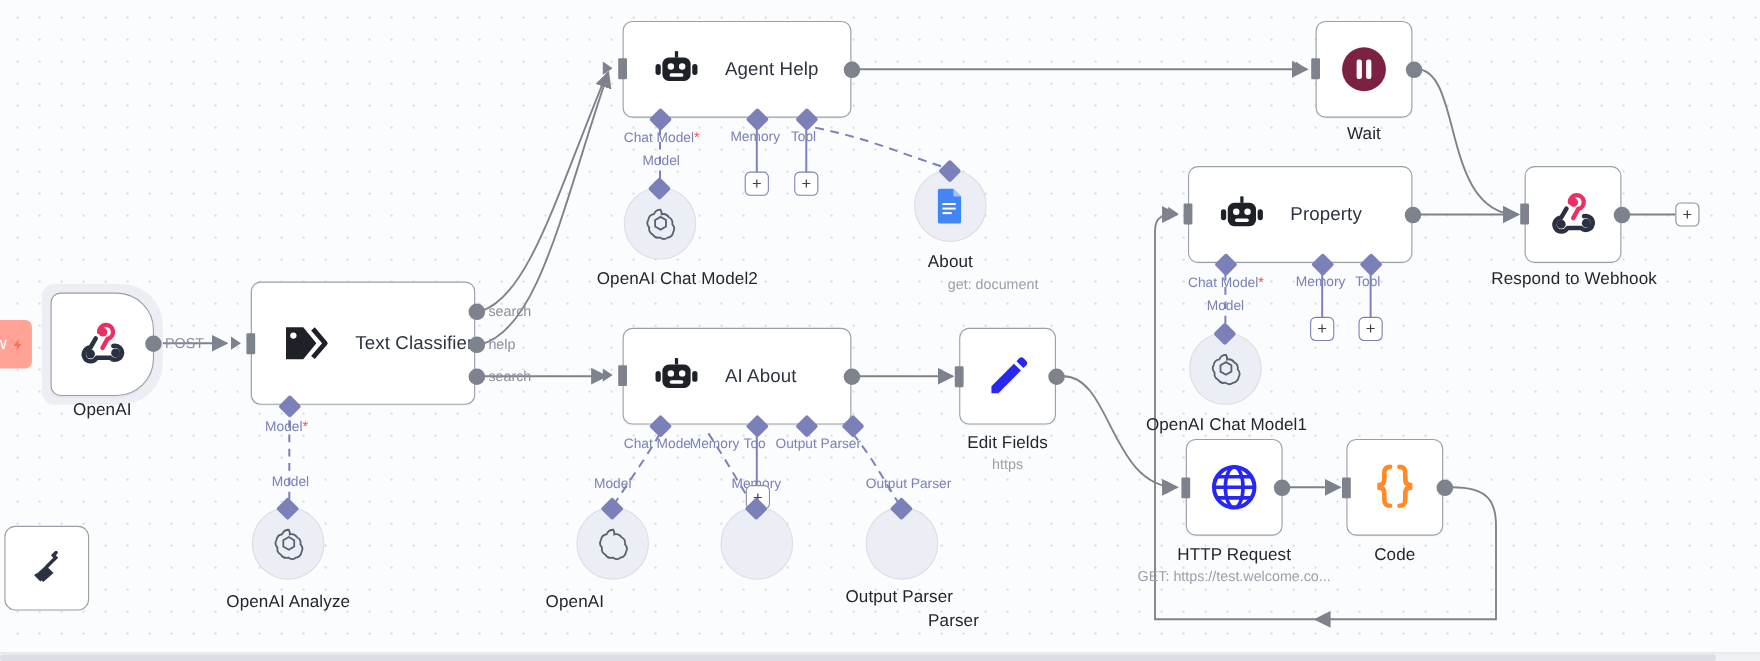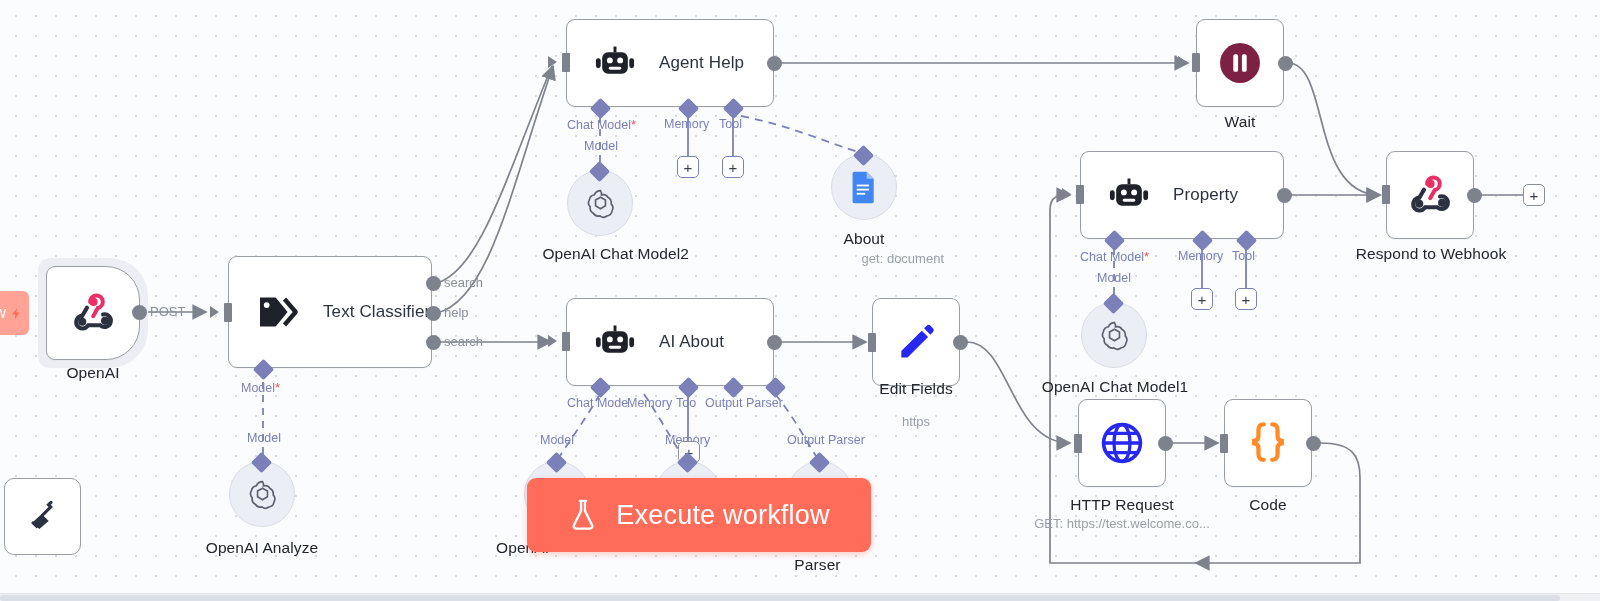--- a/index.html
+++ b/index.html
@@ -315,32 +315,32 @@
     </svg>
   </div>
   <div class="diamond" style="left:549px;top:455px;"></div>
 
   <div class="subnode" style="left:655px;top:461px;"></div>
   <div class="diamond" style="left:680px;top:455px;"></div>
 
   <div class="subnode" style="left:787px;top:461px;"></div>
   <div class="diamond" style="left:812px;top:455px;"></div>
   <div class="node-label" style="left:745px;top:534px;width:145px;">Output Parser</div>
-  <div class="node-label" style="left:745px;top:556px;width:145px;">Parser</div>
+  <div class="node-label" style="left:745px;top:556px;width:145px;text-align:right;">Parser</div>
 
   <div class="node square" style="left:872px;top:298px;">
     <svg class="icon" width="42" height="42" viewBox="0 0 24 24">
       <path d="M3.6 17.2L15.3 5.5l3.6 3.6L7.2 20.8H3.6z" fill="#2727f0"></path>
       <path d="M16.6 4.2l1.5-1.5a1.6 1.6 0 0 1 2.2 0l1.4 1.4a1.6 1.6 0 0 1 0 2.2l-1.5 1.5z" fill="#2727f0"></path>
     </svg>
   </div>
   <div class="port-in" style="left:868px;top:333px;"></div>
   <div class="arrow-in" style="left:855px;top:336px;"></div>
   <div class="port-out" style="left:953px;top:335px;"></div>
-  <div class="node-label" style="left:852px;top:380px;width:128px;">Edit Fields</div>
+  <div class="node-label" style="left:852px;top:394px;width:128px;">Edit Fields</div>
   <div class="node-sublabel" style="left:852px;top:414px;width:128px;">https</div>
 
   <div class="node square" style="left:1196px;top:19px;">
     <svg class="icon" width="46" height="46" viewBox="0 0 24 24">
       <circle cx="12" cy="12" r="10.4" fill="#7c2044"></circle>
       <rect x="8.5" y="7.4" width="2.5" height="9.2" rx="1" fill="#fff"></rect>
       <rect x="13" y="7.4" width="2.5" height="9.2" rx="1" fill="#fff"></rect>
     </svg>
   </div>
   <div class="port-in" style="left:1192px;top:53px;"></div>
@@ -428,26 +428,20 @@
     <svg class="icon" width="33" height="33" viewBox="0 0 24 24">
       <path d="M12 2.6c-2 0-3.7 1.2-4.4 3-1.9.3-3.4 1.8-3.7 3.7-.9 1.6-.7 3.7.6 5.1-.3 1.9.6 3.8 2.3 4.7 1 1.6 3 2.4 4.8 1.9 1.5 1.2 3.6 1.2 5.1.1 1.9-.3 3.4-1.8 3.7-3.7.9-1.6.7-3.7-.6-5.1.3-1.9-.6-3.8-2.3-4.7-1-1.6-3-2.4-4.8-1.9A4.6 4.6 0 0 0 12 2.6z" fill="none" stroke="#5b616e" stroke-width="1.2"></path>
       <path d="M12 7.4l3.6 2.1v4.2L12 15.8l-3.6-2.1V9.5z" fill="none" stroke="#5b616e" stroke-width="1.2"></path>
     </svg>
   </div>
   <div class="diamond" style="left:254px;top:455px;"></div>
   <div class="node-label" style="left:182px;top:539px;width:160px;">OpenAI Analyze</div>
 
   <div class="node-label" style="left:496px;top:539px;width:60px;text-align:left;">OpenAI</div>
 
-  <div id="execute-btn">
-    <svg class="icon" width="30" height="34" viewBox="0 0 24 28">
-      <path d="M9.4 2.4h5.2M10.4 2.4v8.2L4.6 22.2a2 2 0 0 0 1.8 3h11.2a2 2 0 0 0 1.8-3l-5.8-11.6V2.4" fill="none" stroke="#fff" stroke-width="1.9" stroke-linecap="round" stroke-linejoin="round"></path>
-    </svg>
-    <span>Execute workflow</span>
-  </div>
 
   <div id="tidy-btn">
     <svg class="icon" width="40" height="40" viewBox="0 0 24 24">
       <path d="M16.8 3.2l-1.5 1.5 1.3 1.3-4.8 4.8" stroke="#2c3142" stroke-width="1.9" fill="none" stroke-linecap="round"></path>
       <path d="M11.2 10.2l4.2 4.2-5.6 4.8-4-4z" fill="#2c3142"></path>
       <path d="M5.4 15l3.4 3.4" stroke="#2c3142" stroke-width="1.6" fill="none"></path>
     </svg>
   </div>
 
   <div id="hscroll">

